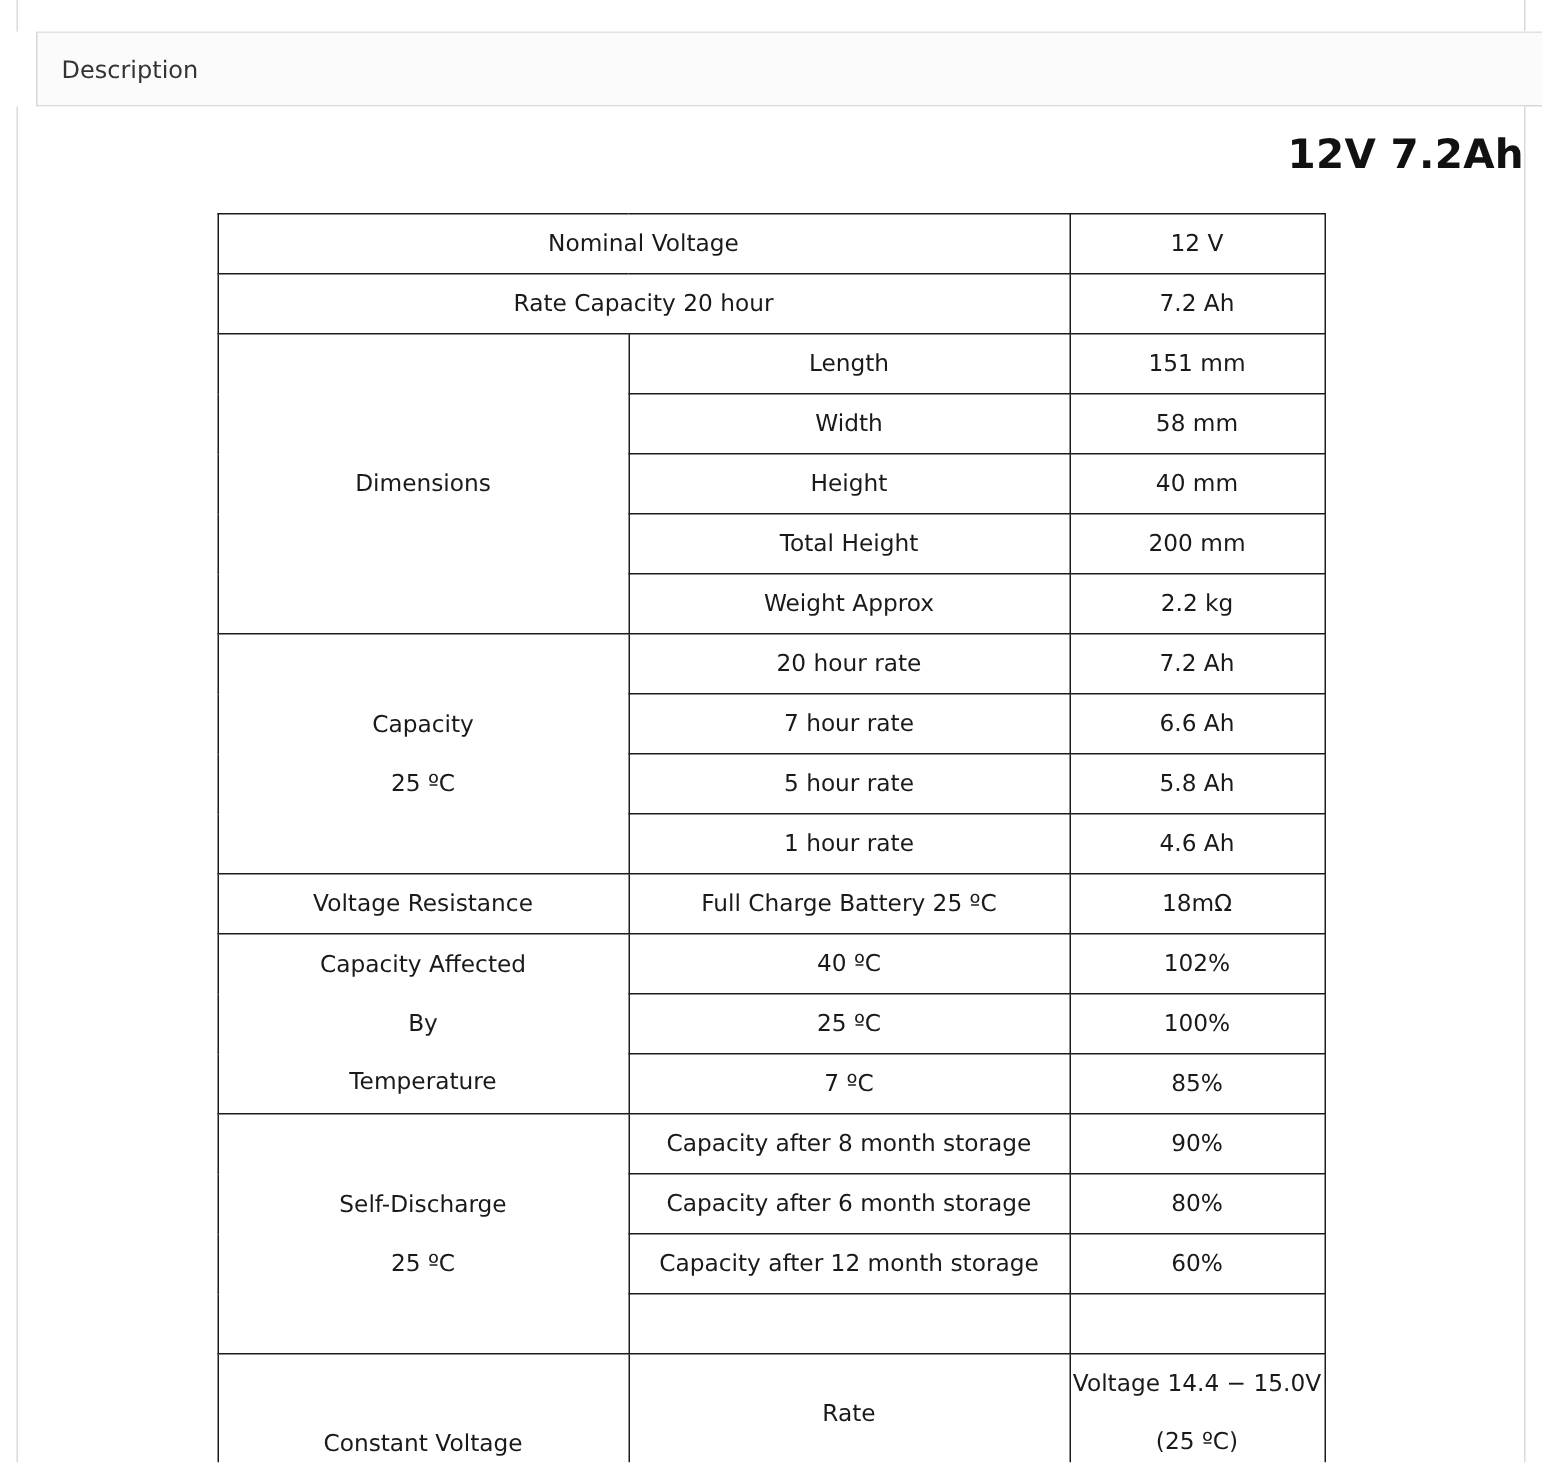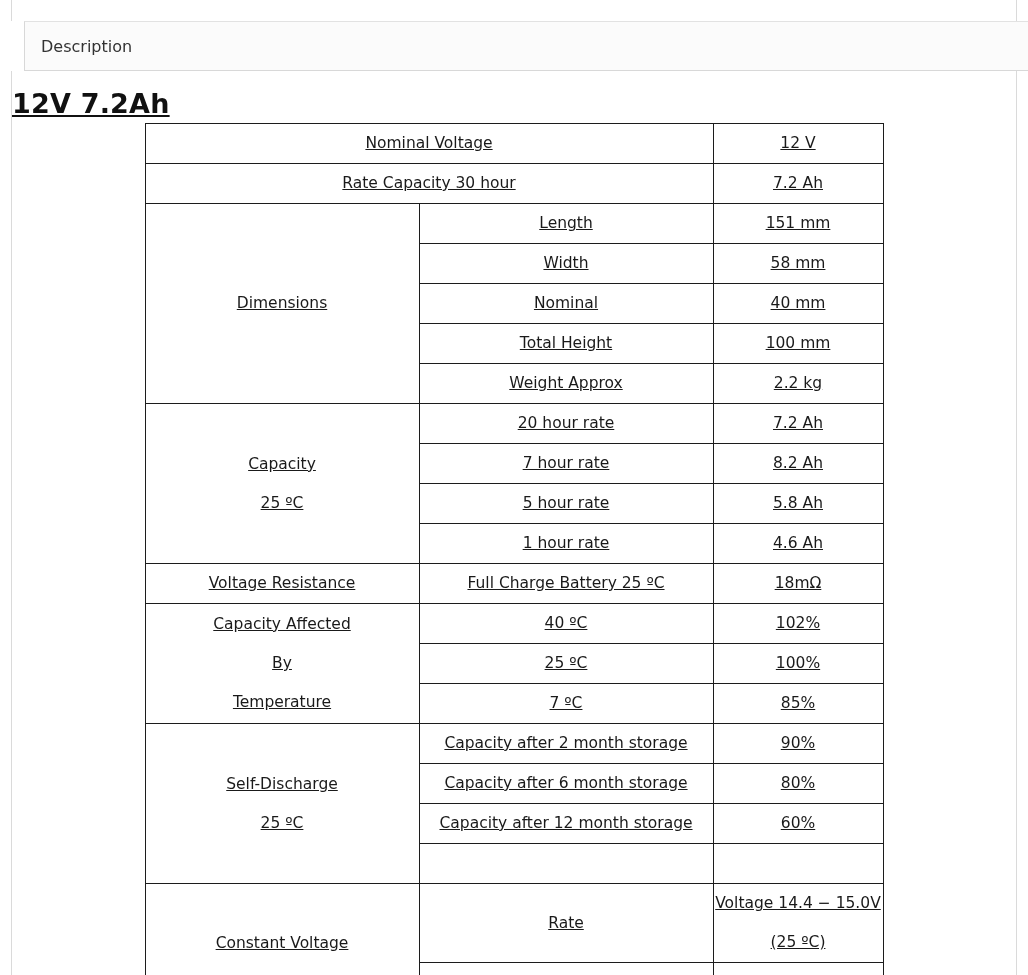--- a/index.html
+++ b/index.html
@@ -52,47 +52,45 @@
     left: 11px;
     top: 71px;
     width: 1006px;
     height: 904px;
     box-sizing: border-box;
     border-left: 1px solid #dadada;
     border-right: 1px solid #dadada;
     background: #ffffff;
   }
   .doc-title {
-    text-align: left;
+    text-align: right;
     font-size: 27px;
     font-weight: bold;
     color: #111111;
     margin-top: 17px;
-    margin-bottom: 4px;
+    margin-bottom: 23px;
     letter-spacing: 0.2px;
     font-family: "DejaVu Sans", sans-serif;
-    text-decoration: underline;
   }
   .spec-table {
     width: 738px;
     margin: 0 auto;
     border-collapse: collapse;
     table-layout: fixed;
     font-size: 15.5px;
     color: #1a1a1a;
   }
   .spec-table td {
     border: 1px solid #1c1c1c;
     text-align: center;
     vertical-align: middle;
     padding: 0;
     height: 39px;
     line-height: 39px;
     font-family: "DejaVu Sans", sans-serif;
-    text-decoration: underline;
   }
   .col-a { width: 274px; }
   .col-b { width: 294px; }
   .col-c { width: 170px; }
 
   .cell-multiline {
     line-height: 1.0;
   }
   .stack-line {
     display: block;
@@ -123,57 +121,57 @@
           <col class="col-c">
       </colgroup>
       <tbody>
 
         <tr>
           <td colspan="2">Nominal Voltage</td>
           <td>12 V</td>
         </tr>
 
         <tr>
-          <td colspan="2">Rate Capacity 30 hour</td>
+          <td colspan="2">Rate Capacity 20 hour</td>
           <td>7.2 Ah</td>
         </tr>
 
         <tr>
           <td rowspan="5">Dimensions</td>
           <td>Length</td>
           <td>151 mm</td>
         </tr>
         <tr>
           <td>Width</td>
           <td>58 mm</td>
         </tr>
         <tr>
-          <td>Nominal</td>
+          <td>Height</td>
           <td>40 mm</td>
         </tr>
         <tr>
           <td>Total Height</td>
-          <td>100 mm</td>
+          <td>200 mm</td>
         </tr>
         <tr>
           <td>Weight Approx</td>
           <td>2.2 kg</td>
         </tr>
 
         <tr>
           <td rowspan="4" class="cell-multiline">
             <span class="stack-line">Capacity</span>
             <span class="stack-line">25 ºC</span>
           </td>
           <td>20 hour rate</td>
           <td>7.2 Ah</td>
         </tr>
         <tr>
           <td>7 hour rate</td>
-          <td>8.2 Ah</td>
+          <td>6.6 Ah</td>
         </tr>
         <tr>
           <td>5 hour rate</td>
           <td>5.8 Ah</td>
         </tr>
         <tr>
           <td>1 hour rate</td>
           <td>4.6 Ah</td>
         </tr>
 
@@ -199,21 +197,21 @@
         <tr>
           <td>7 ºC</td>
           <td>85%</td>
         </tr>
 
         <tr>
           <td rowspan="4" class="cell-multiline">
             <span class="stack-line">Self-Discharge</span>
             <span class="stack-line">25 ºC</span>
           </td>
-          <td>Capacity after 2 month storage</td>
+          <td>Capacity after 8 month storage</td>
           <td>90%</td>
         </tr>
         <tr>
           <td>Capacity after 6 month storage</td>
           <td>80%</td>
         </tr>
         <tr>
           <td>Capacity after 12 month storage</td>
           <td>60%</td>
         </tr>

